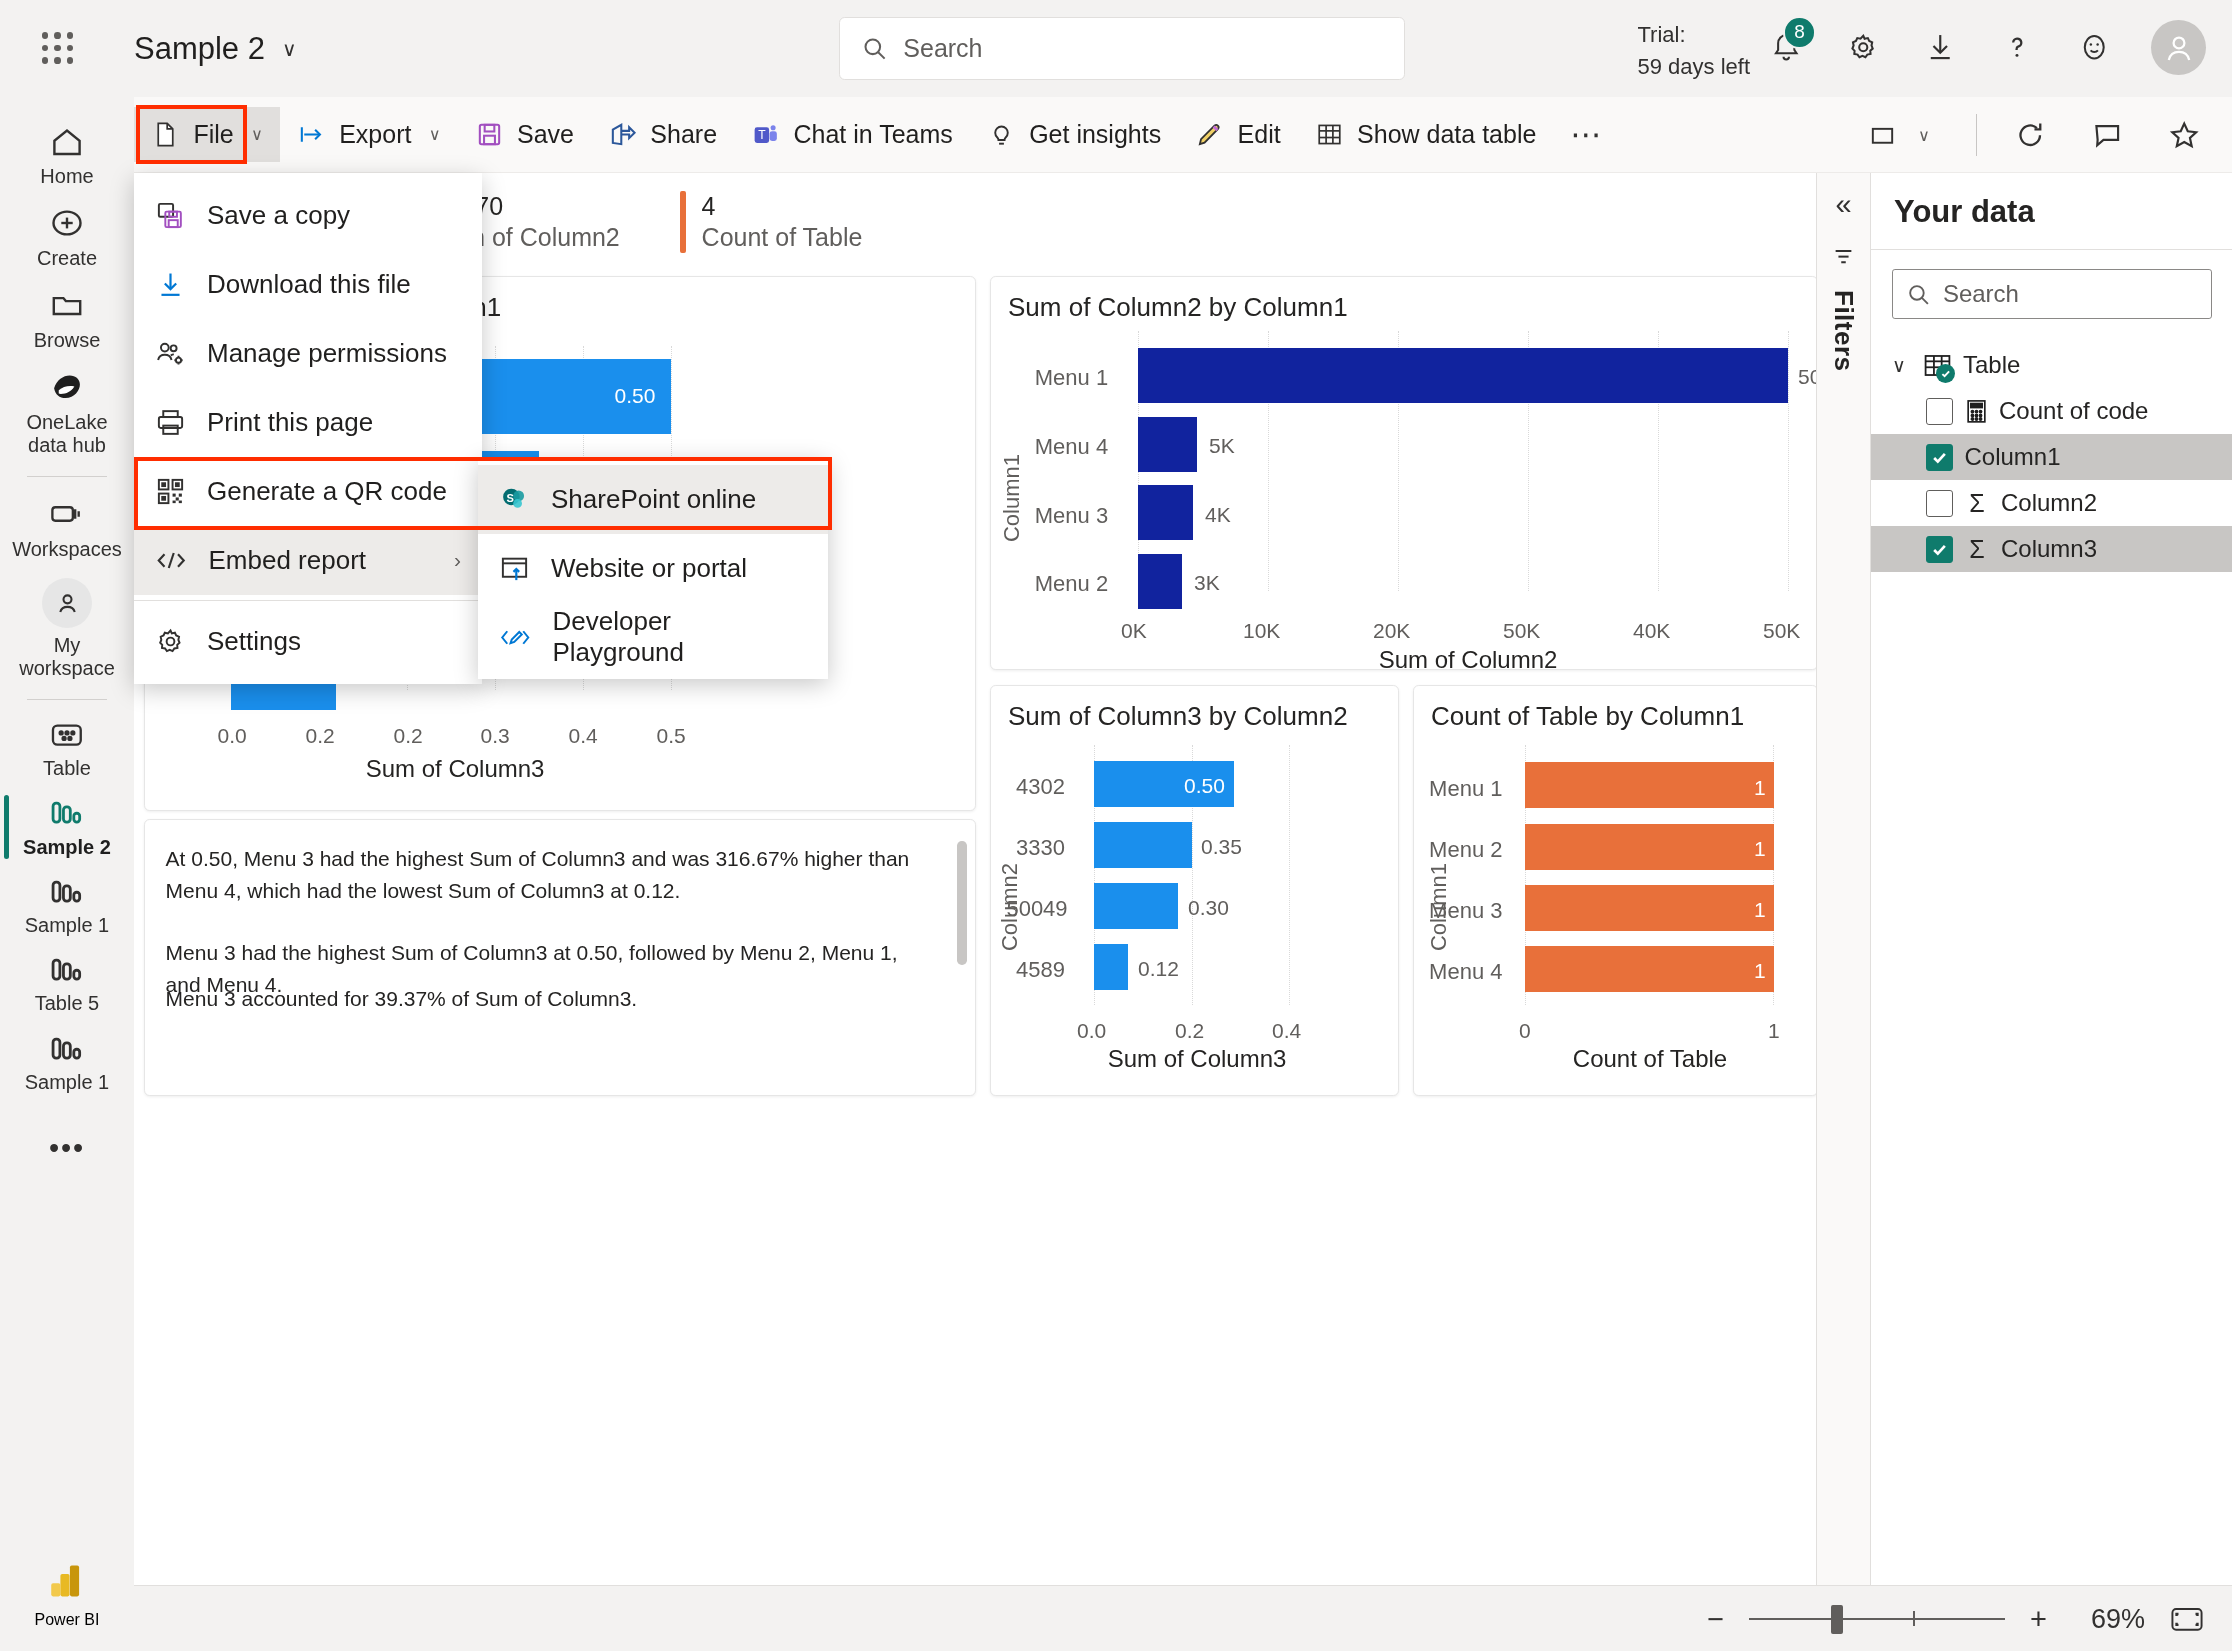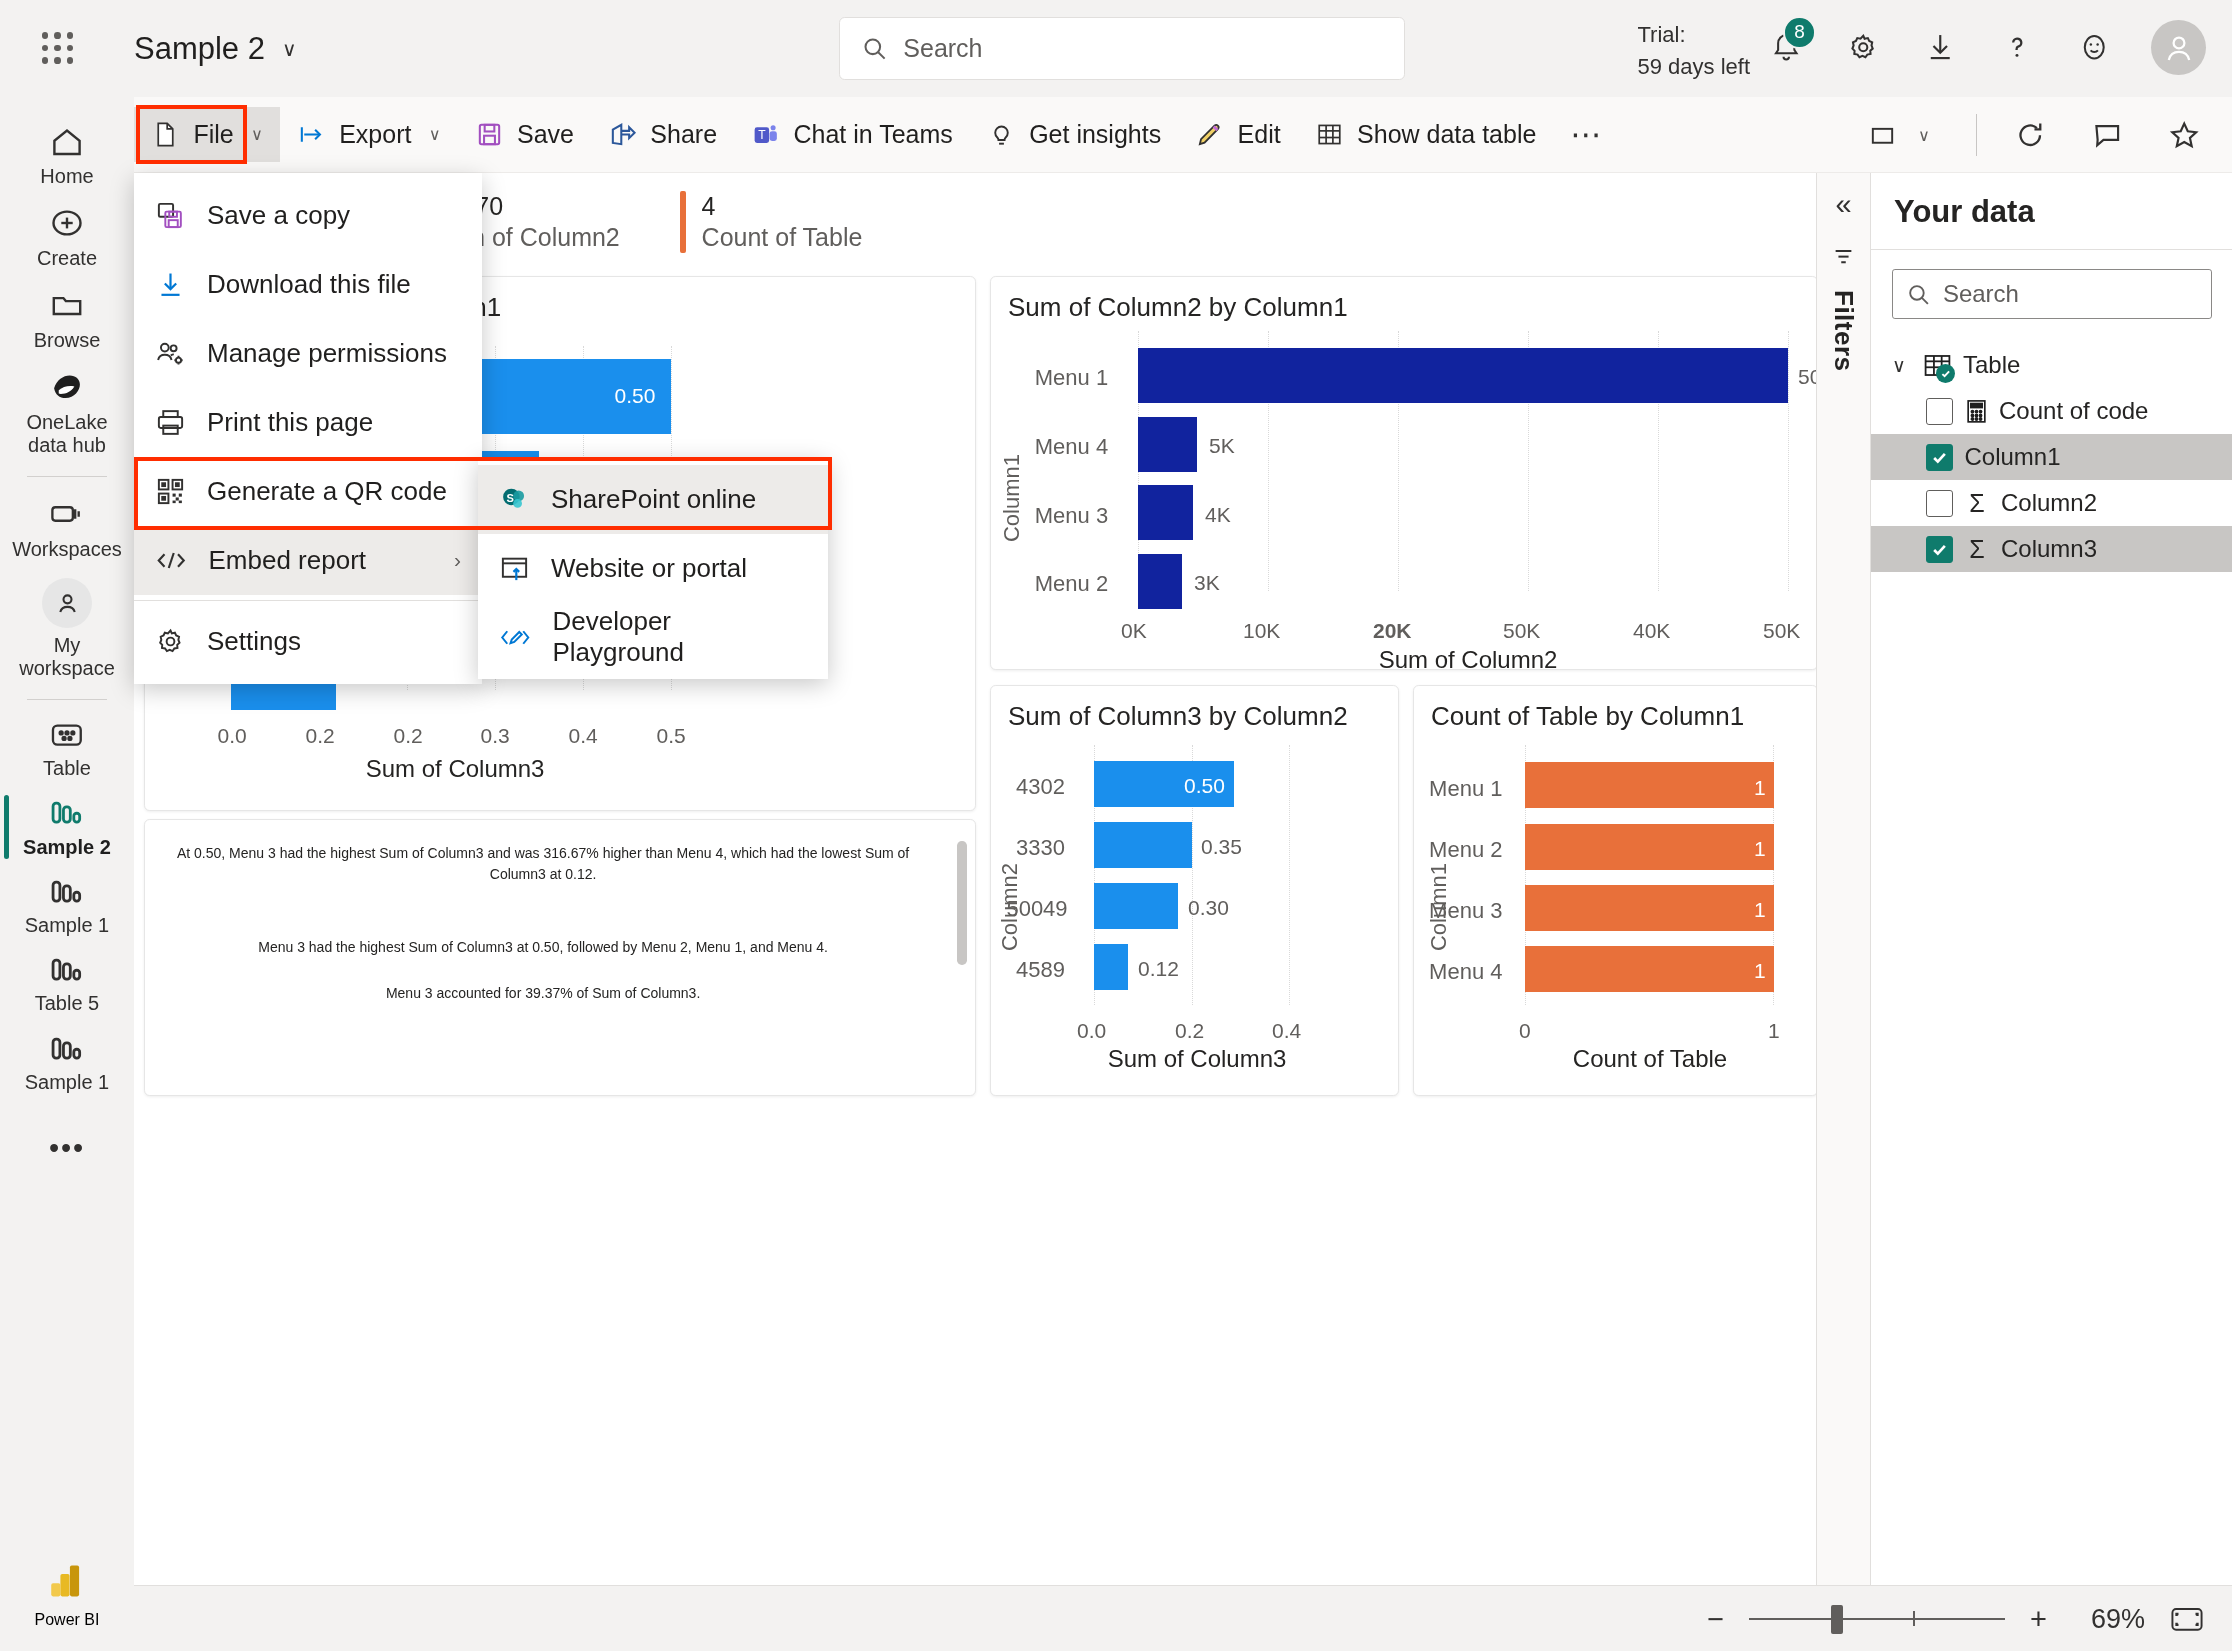--- a/index.html
+++ b/index.html
@@ -95,21 +95,21 @@
   .ylabel { position:absolute; font-size: 22px; color:#605e5c;
     transform-origin: center; }
   .axis-title { position:absolute; font-size: 24px; color:#252423; text-align:center; }
   .tick { position:absolute; font-size: 21px; color:#605e5c; }
   .gridline { position:absolute; width:0; border-left: 1.9px dotted #d9d9d9; }
   .hbar { position:absolute; }
   .bval { position:absolute; font-size: 21px; color:#605e5c; }
   .bval.inside { color:#fff; }
   .catlbl { position:absolute; font-size: 22px; color:#605e5c; text-align:center; }
 
-  .insights { position:absolute; font-size: 14px; color:#252423; line-height:1.5;text-align:center; }
+  .insights { position:absolute; font-size: 21px; color:#252423; line-height:1.5; }
   .scroller { position:absolute; width: 9.6px; background:#c8c6c4; border-radius:4.8px; }
 
   
   .filters { position:absolute; right: 363px; top:173px; width: 54px; bottom: 67px;
     background:#faf9f8; border-left: 1px solid #e1dfdd; display:flex;
     flex-direction:column; align-items:center; padding-top: 15.3px; gap: 21px; }
   .filters .vtext { writing-mode: vertical-rl; font-size: 26px; font-weight:700;
     color:#252423; letter-spacing: 0.5px; }
 
   
@@ -595,21 +595,21 @@
         <div class="hbar" style="left:147px;top:208px;width:55px;height:55px;background:#11239e;"></div>
         <div class="bval" style="left:214px;top:226px;">4K</div>
         <div class="catlbl" style="left:29px;top:226px;width:103px;">Menu 3</div>
 
         <div class="hbar" style="left:147px;top:277px;width:44px;height:55px;background:#11239e;"></div>
         <div class="bval" style="left:203px;top:294px;">3K</div>
         <div class="catlbl" style="left:29px;top:294px;width:103px;">Menu 2</div>
 
         <div class="tick" style="left:130px;top:342px;">0K</div>
         <div class="tick" style="left:252px;top:342px;">10K</div>
-        <div class="tick" style="left:382px;top:342px;font-weight:bold;">20K</div>
+        <div class="tick" style="left:382px;top:342px;">20K</div>
         <div class="tick" style="left:512px;top:342px;">50K</div>
         <div class="tick" style="left:642px;top:342px;">40K</div>
         <div class="tick" style="left:772px;top:342px;">50K</div>
         <div class="axis-title" style="left:147px;top:369px;width:660px;">Sum of Column2</div>
       </div>
     </div>
 
     <div class="card" style="left:856px; top:512px; width:409px; height:411px;">
       <div class="card-title">Sum of Column3 by Column2</div>
       <div class="plot" style="left:0;top:0;right:0;bottom:0;">

